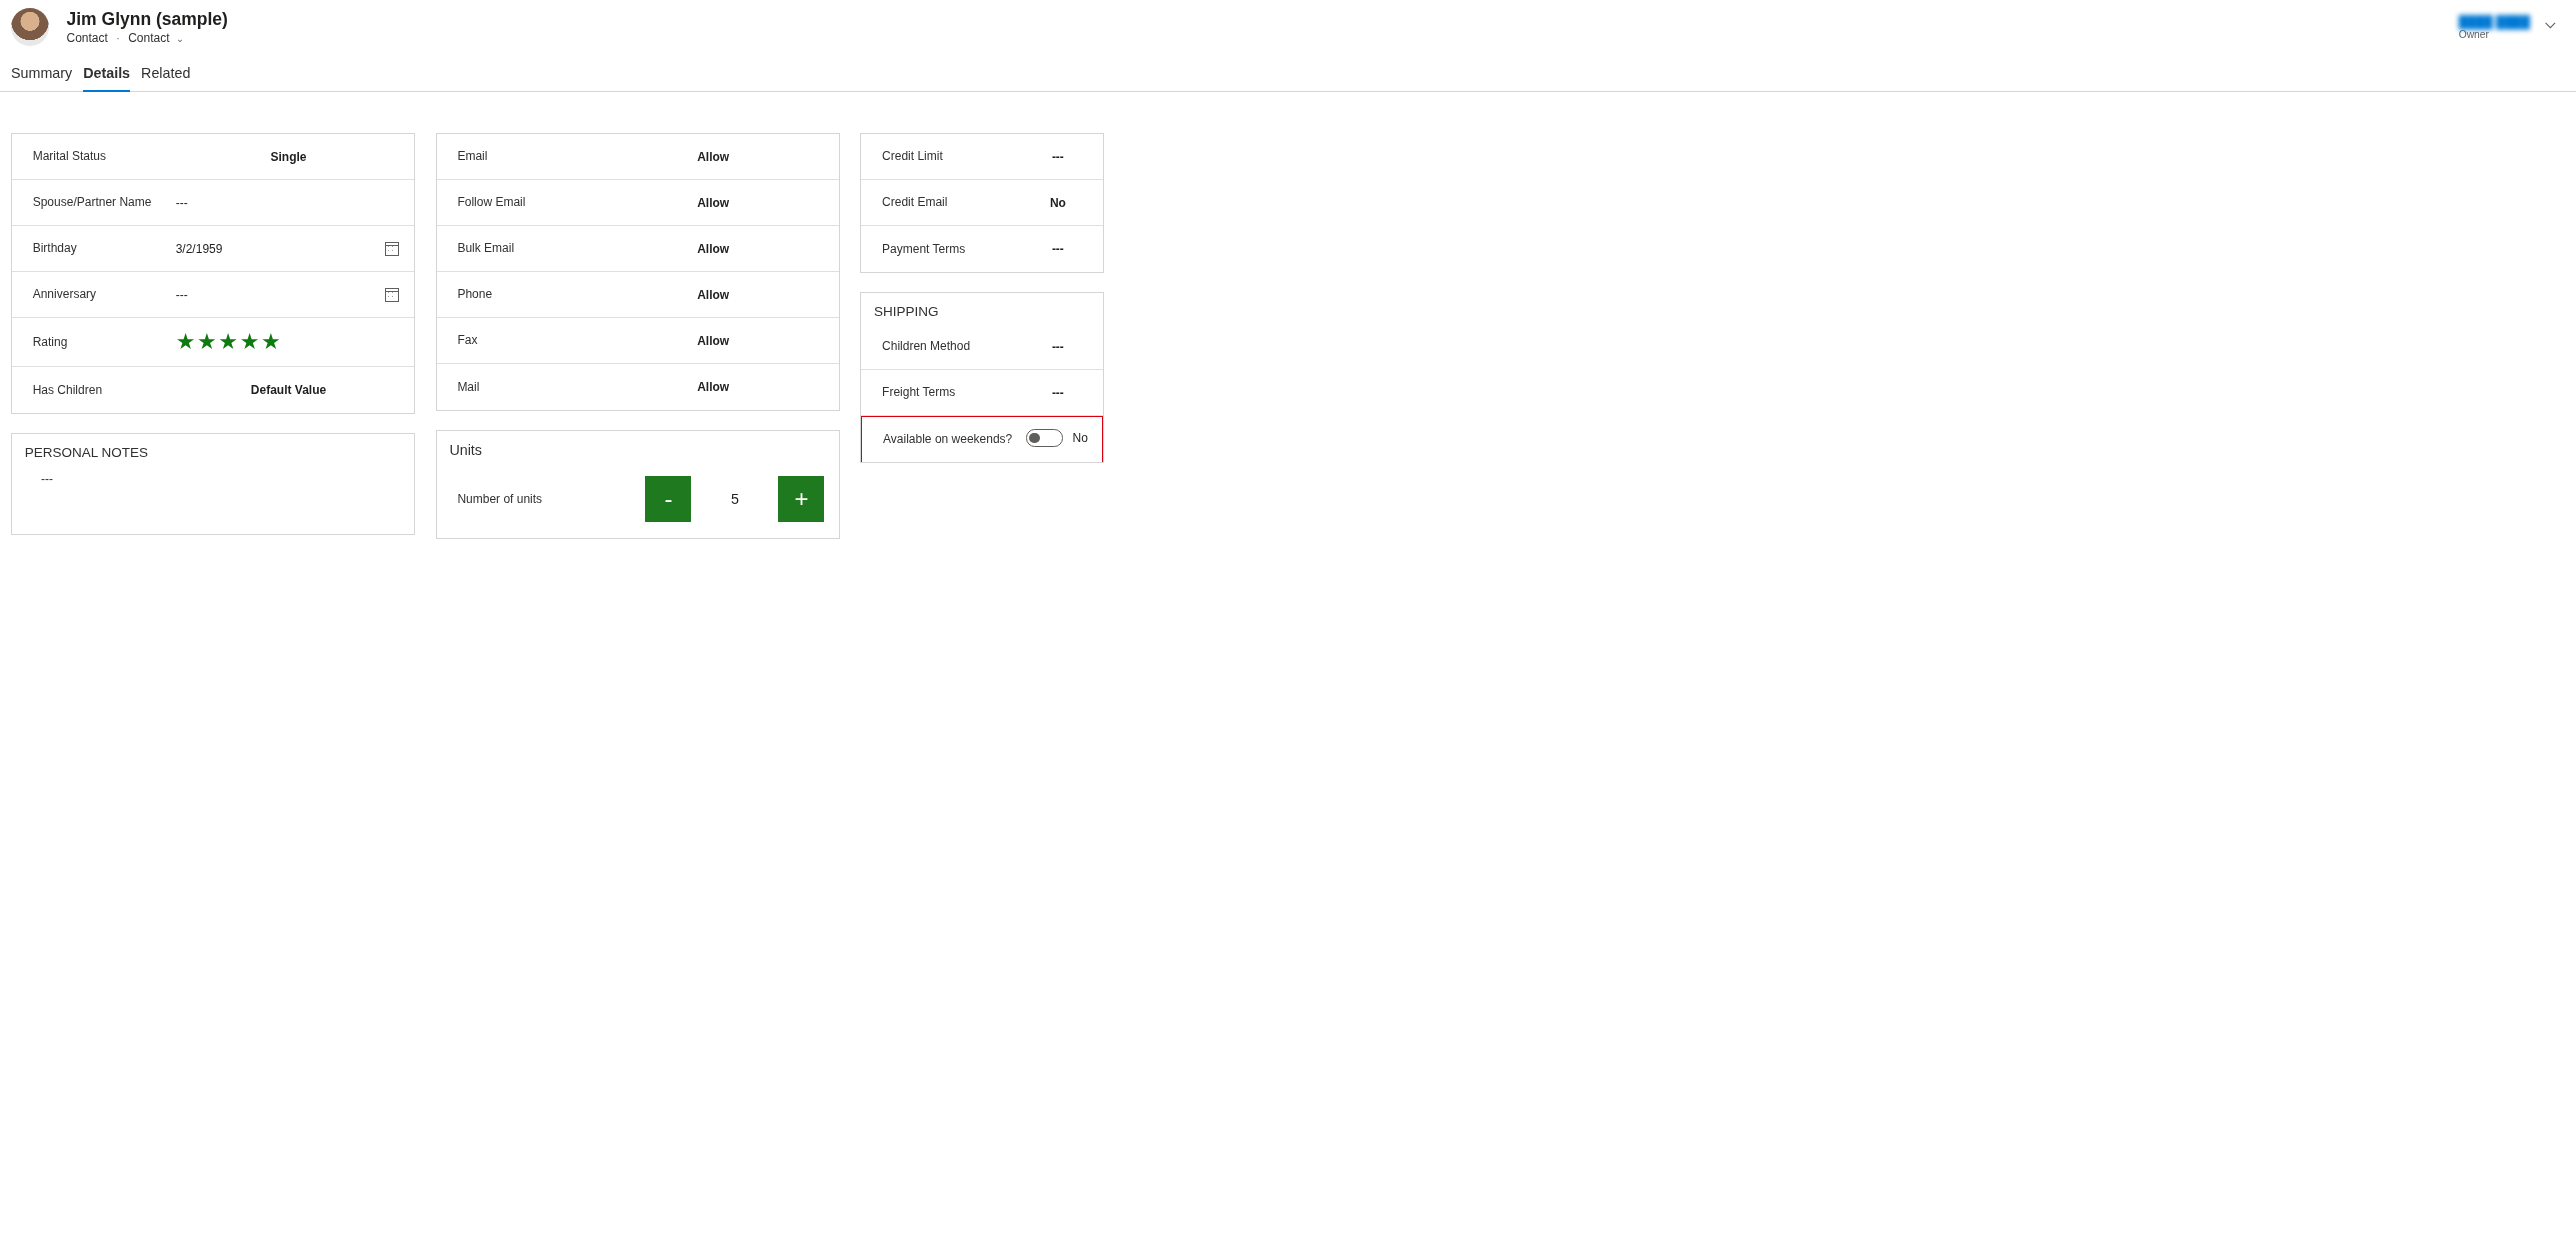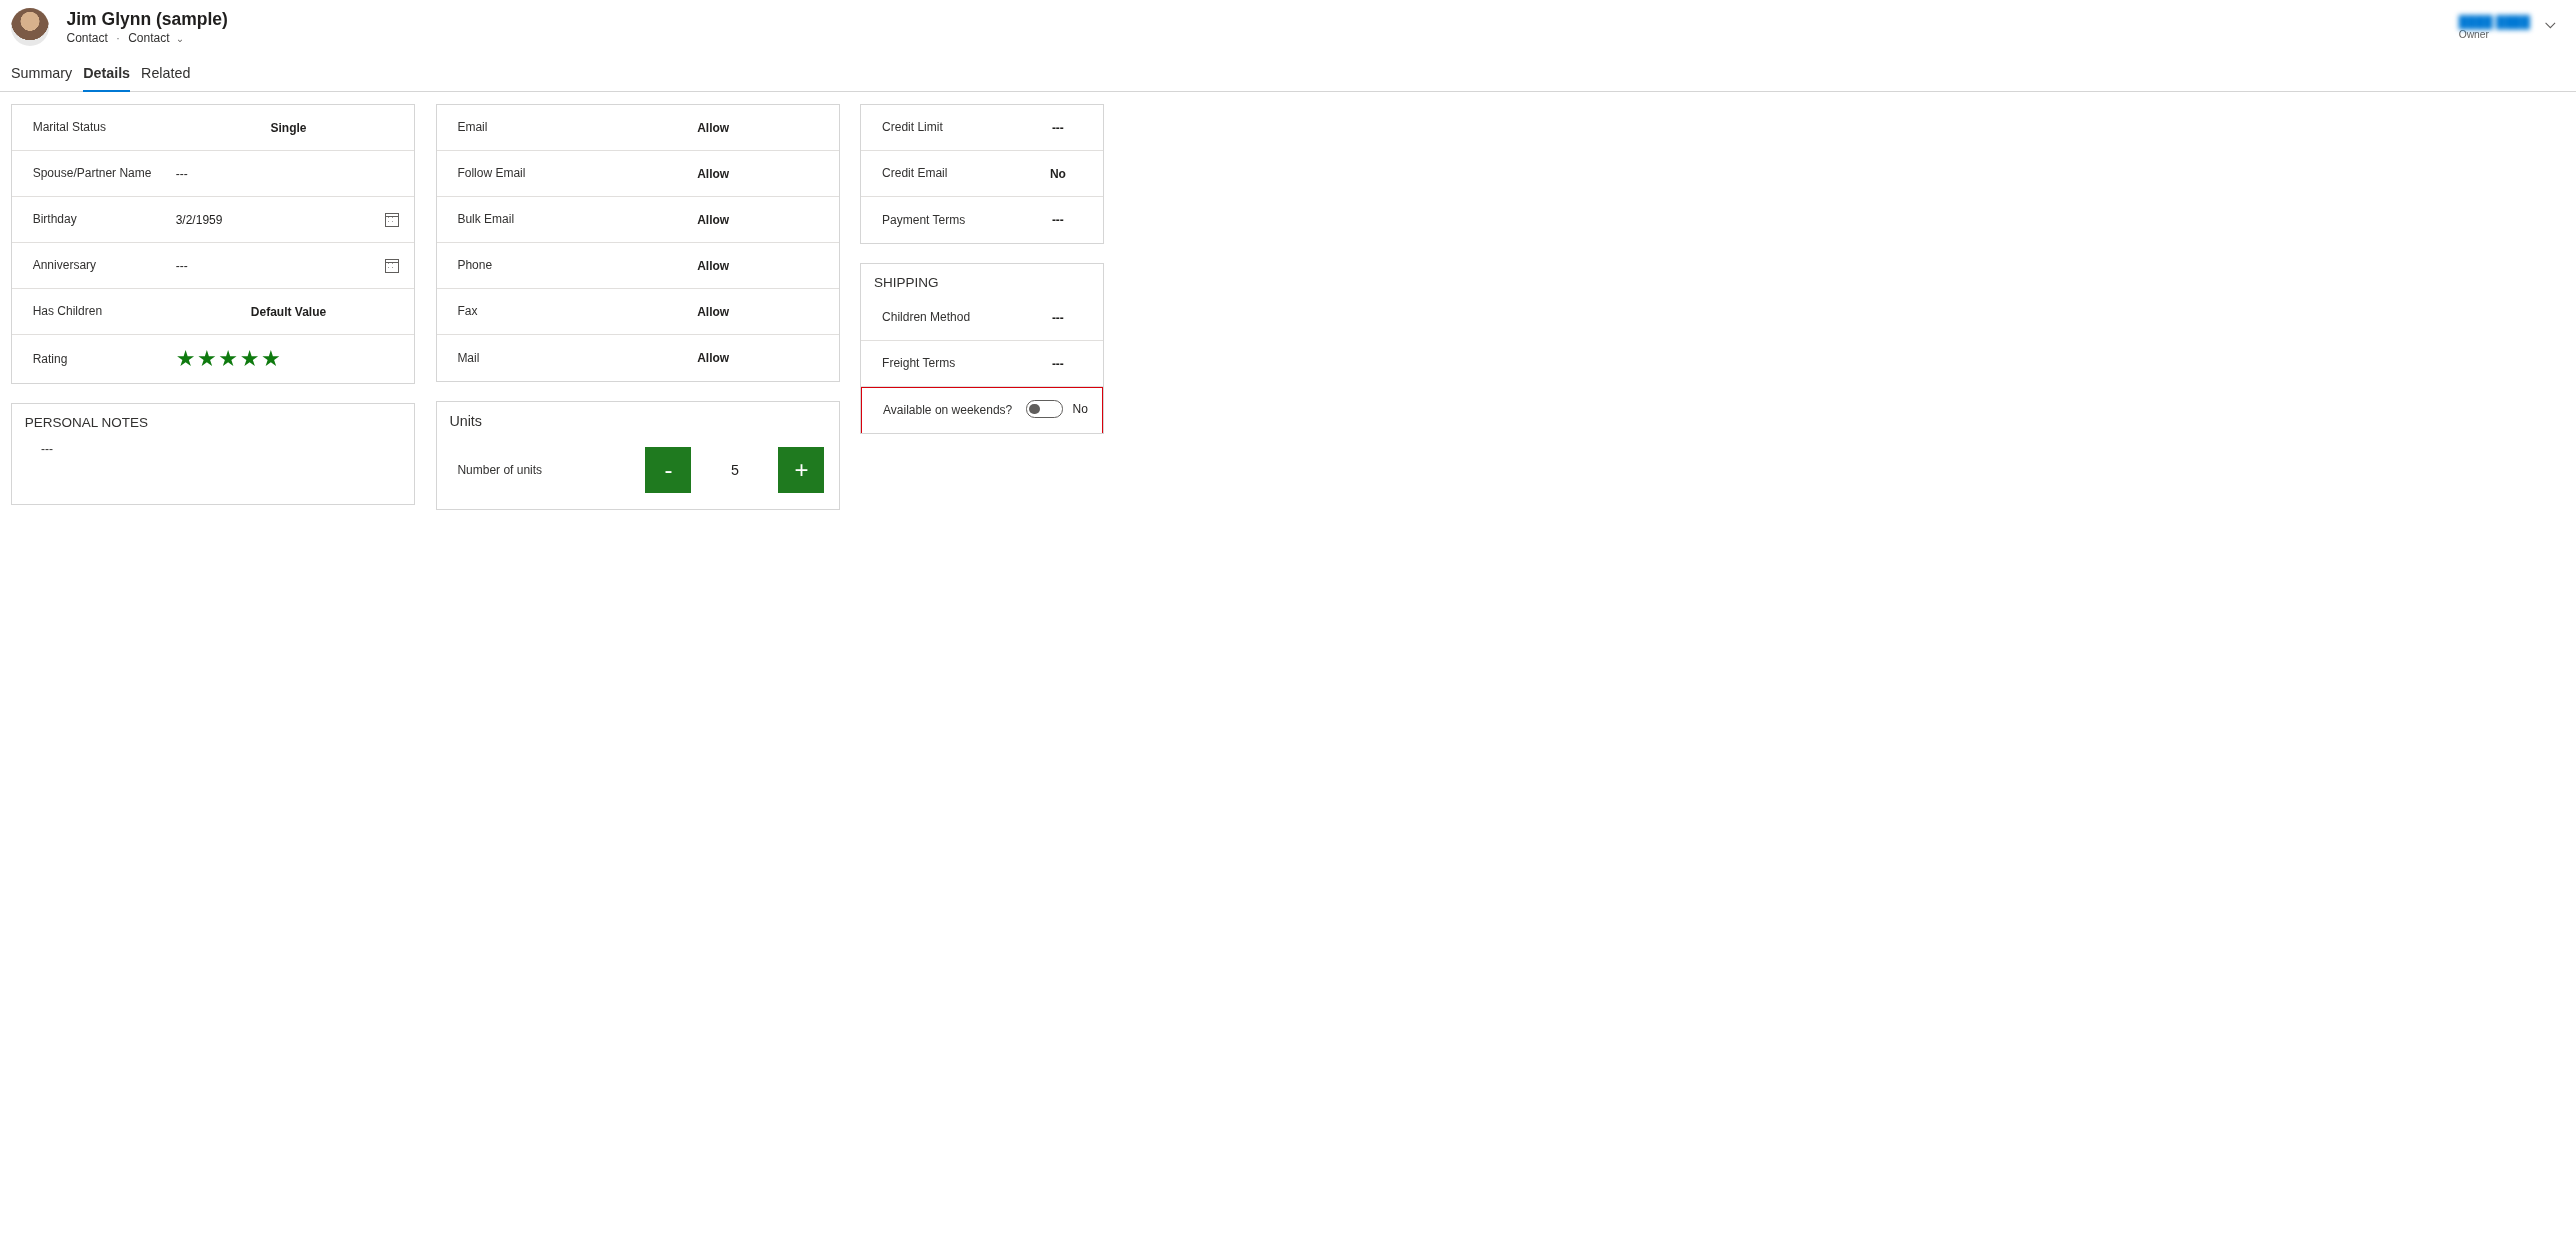--- a/index.html
+++ b/index.html
@@ -95,20 +95,21 @@
     display: flex;
     gap: 20.7px;
     padding: 12.7px 11px;
     align-items: flex-start;
   }
   .col {
     width: 404px;
     display: flex;
     flex-direction: column;
     gap: 19px;
+    margin-top: 29px;
   }
   .card {
     border: 0.8px solid #d5d5d5;
     background: #fff;
     padding: 0;
   }
   .card .section-title {
     font-size: 13.5px;
     color: #323130;
     padding: 11px 12.7px 4.8px 12.7px;
@@ -281,26 +282,26 @@
           </div>
       </div>
       <div class="field-row">
         <div class="field-label">Anniversary</div>
         <div class="field-value">---</div>
         <div class="field-icon">
             <div class="cal-icon"></div>
           </div>
       </div>
       <div class="field-row">
+        <div class="field-label">Rating</div>
+        <div class="field-value stars">★★★★★</div>
+      </div>
+      <div class="field-row">
         <div class="field-label">Has Children</div>
         <div class="field-value bold">Default Value</div>
-      </div>
-      <div class="field-row">
-        <div class="field-label">Rating</div>
-        <div class="field-value stars">★★★★★</div>
       </div>
     </div>
 
     <div class="card">
       <div class="section-title">PERSONAL NOTES</div>
       <div class="notes-body">---</div>
     </div>
 
   </div>
 

